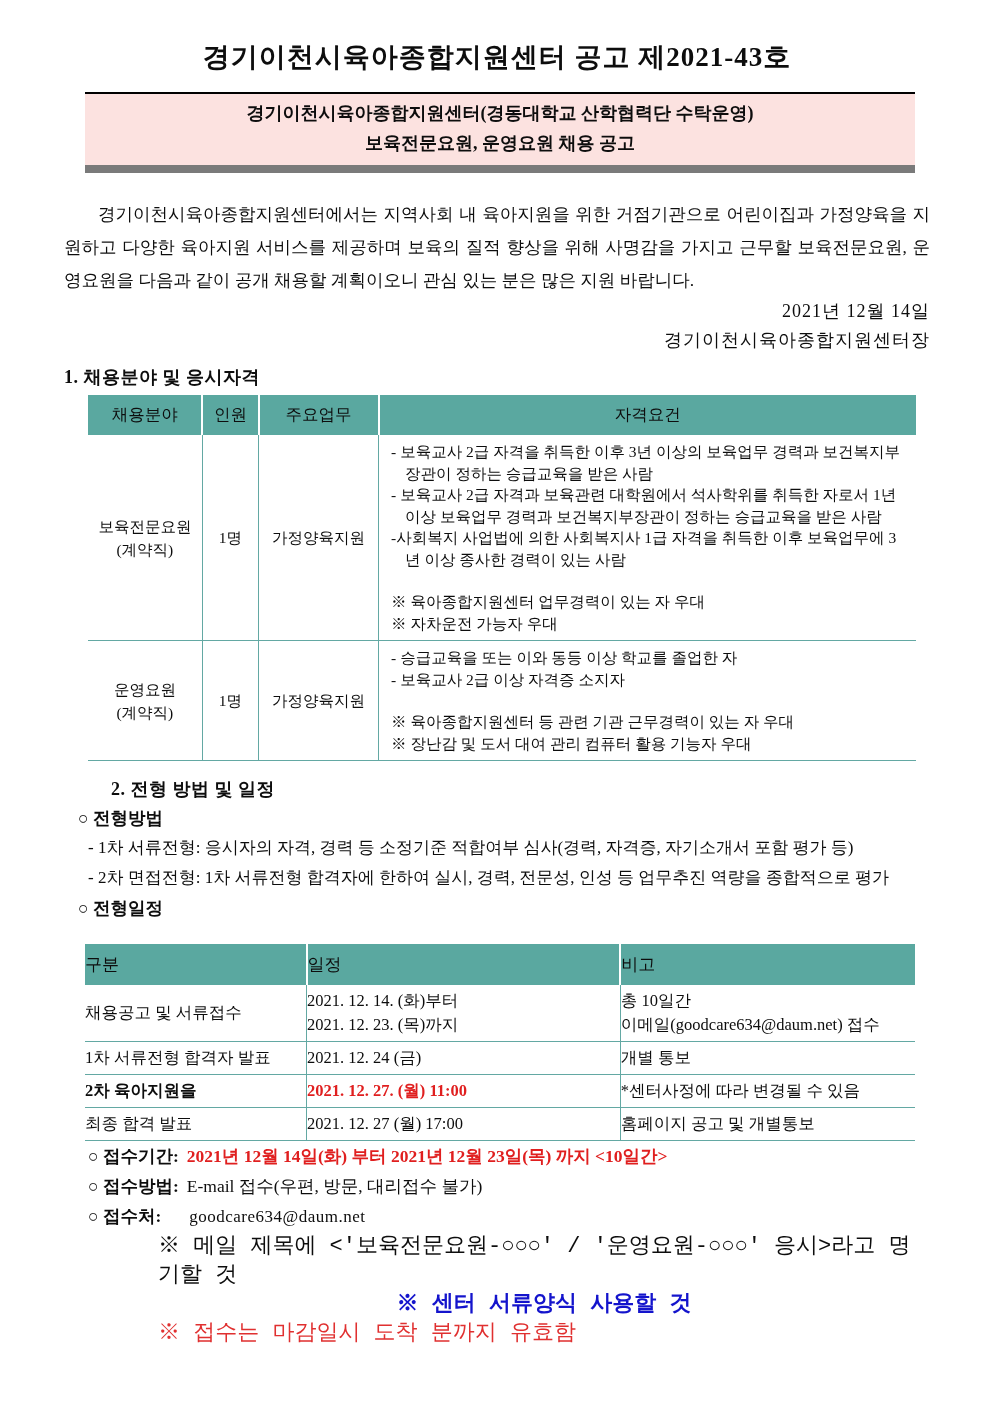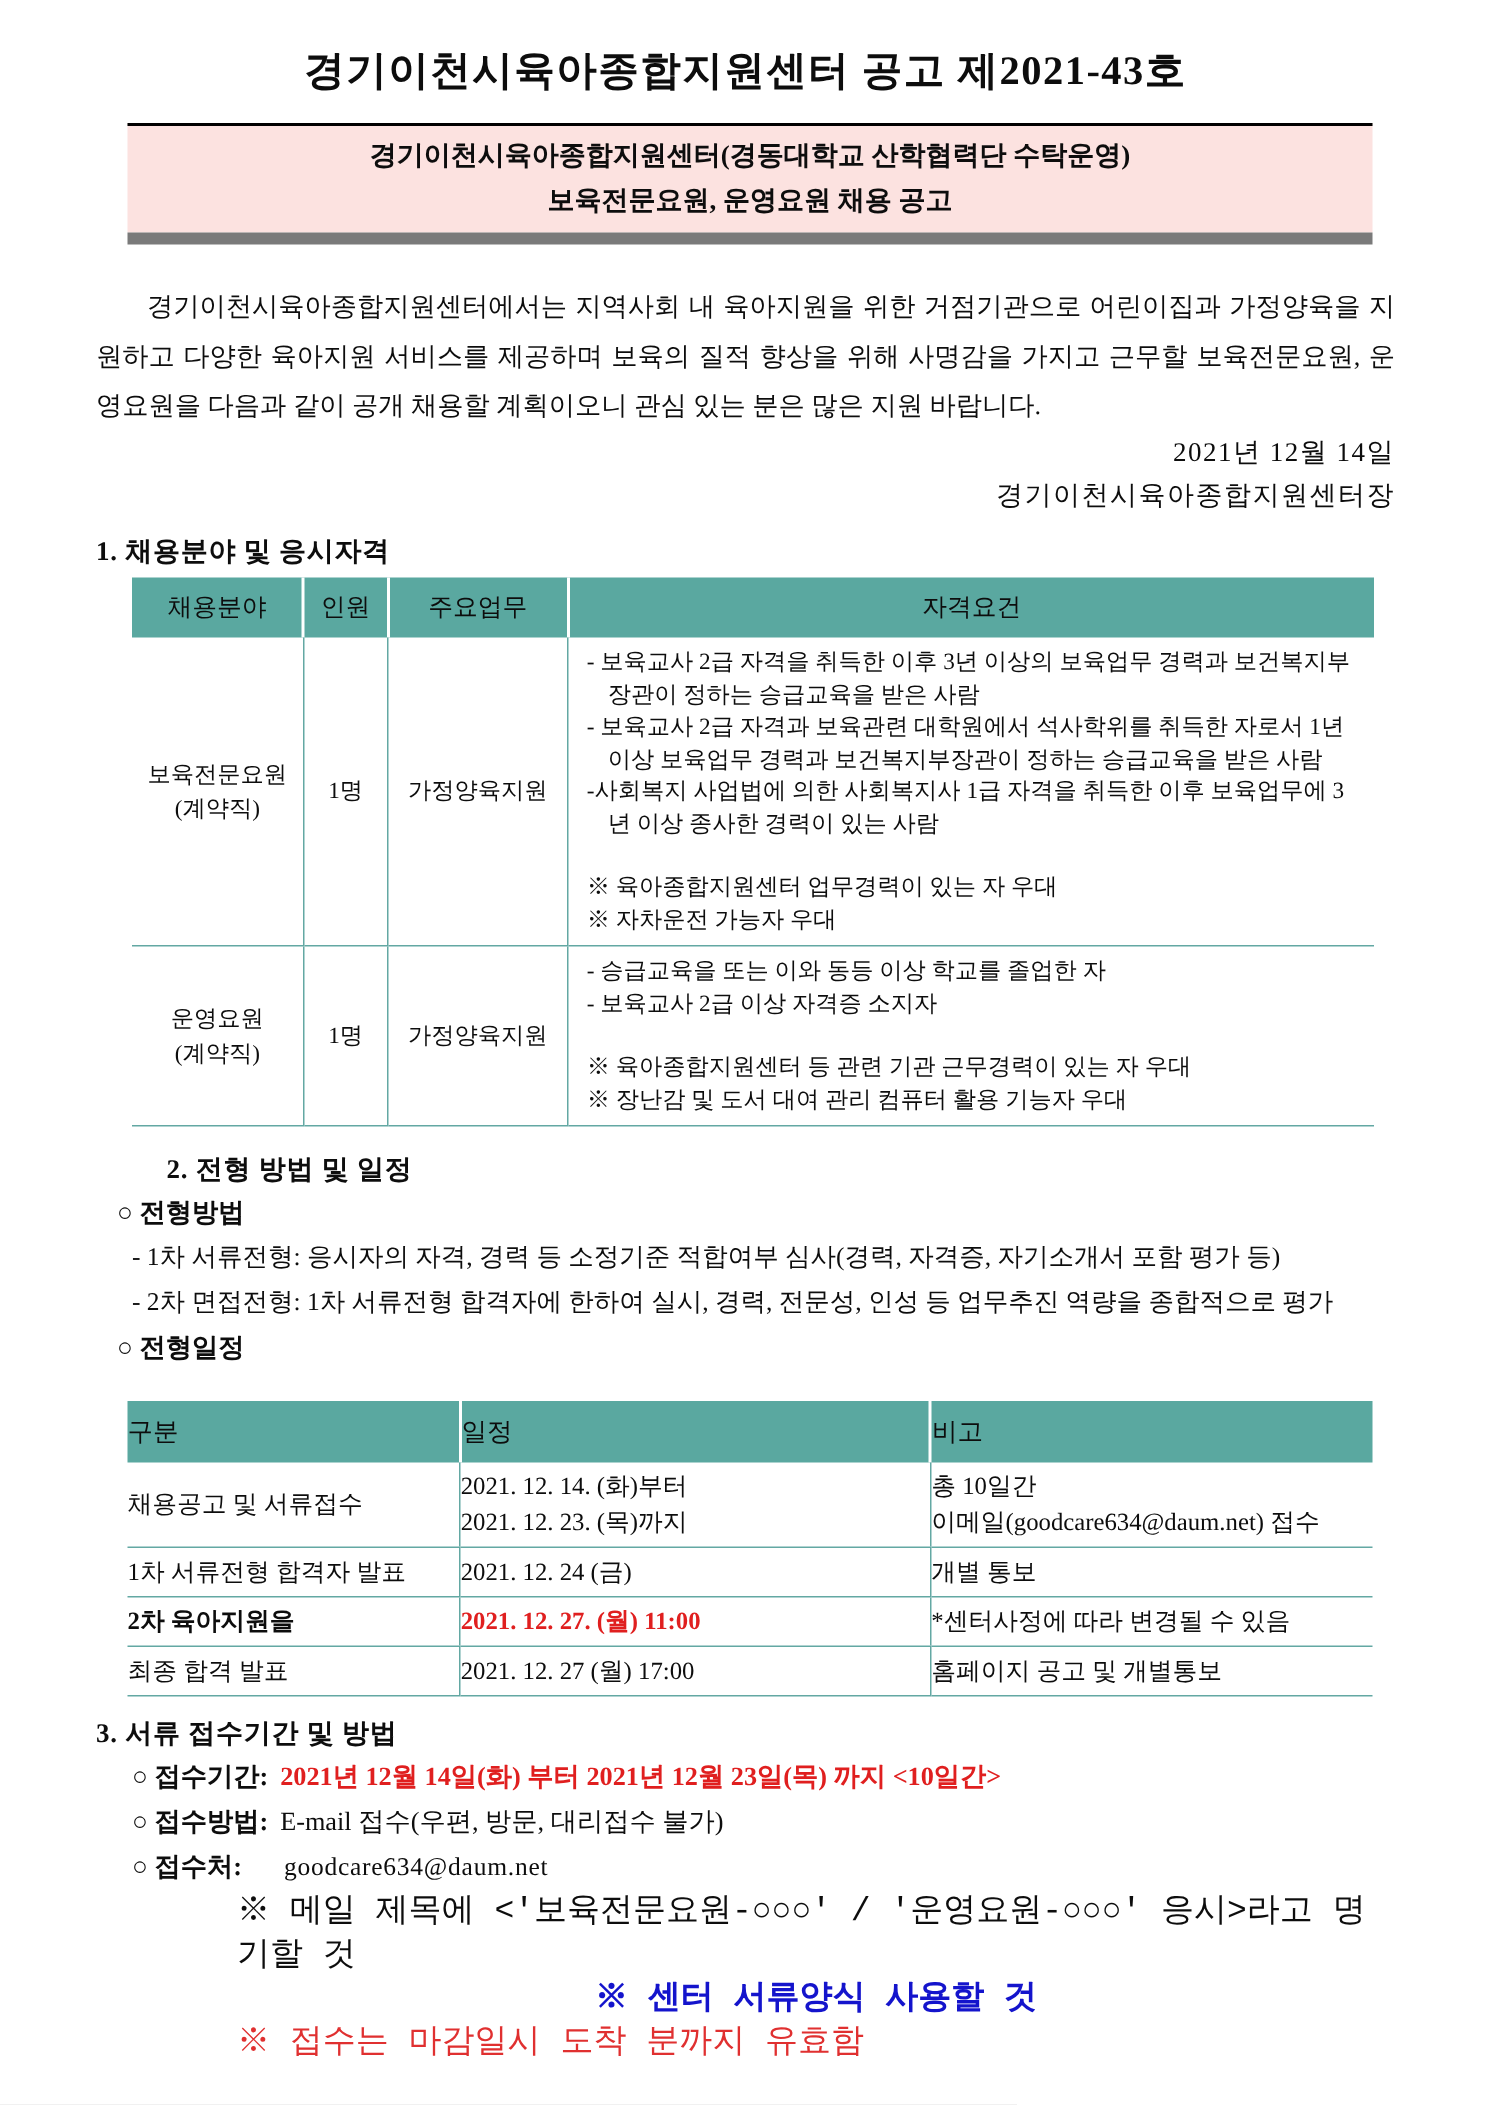--- a/index.html
+++ b/index.html
@@ -13,21 +13,21 @@
   }
   *{margin:0;padding:0;box-sizing:border-box;}
   html,body{background:#e8e8e8;}
   .page{
     width:992px;height:1403px;margin:0 auto;background:#ffffff;overflow:hidden;
     font-family:"Liberation Serif","DejaVu Serif",serif;color:var(--ink);
     padding:26px 62px 0 64px;position:relative;
   }
   .doc-title{
     text-align:center;font-size:27px;font-weight:bold;letter-spacing:1px;
-    line-height:38px;margin-top:2px;margin-bottom:16px;
+    line-height:38px;margin-top:12px;margin-bottom:16px;
   }
   .notice-box{
     width:830px;margin-left:21px;background:var(--notice-pink);
     border-top:2px solid #000;text-align:center;font-weight:bold;font-size:18px;
     padding:7px 0 9px;
   }
   .notice-box .nl{line-height:25px;}
   .notice-box .nl + .nl{margin-top:5px;}
   .gray-bar{width:830px;margin-left:21px;height:8px;background:var(--divider-gray);}
   .intro{
@@ -200,21 +200,20 @@
         <td>*센터사정에 따라 변경될 수 있음</td>
       </tr>
       <tr>
         <td>최종 합격 발표</td>
         <td>2021. 12. 27 (월) 17:00</td>
         <td>홈페이지 공고 및 개별통보</td>
       </tr>
     </tbody>
   </table>
 
-  <h2 class="sec-heading" id="sec3-heading">3. 서류 접수기간 및 방법</h2>
 
   <div class="item">
     <span class="lbl">○ 접수기간:</span><span class="val val-red">2021년 12월 14일(화) 부터 2021년 12월 23일(목) 까지 &lt;10일간&gt;</span>
   </div>
   <div class="item">
     <span class="lbl">○ 접수방법:</span><span class="val">E-mail 접수(우편, 방문, 대리접수 불가)</span>
   </div>
   <div class="item">
     <span class="lbl">○ 접수처:</span><span class="val val-email">goodcare634@daum.net</span>
   </div>

